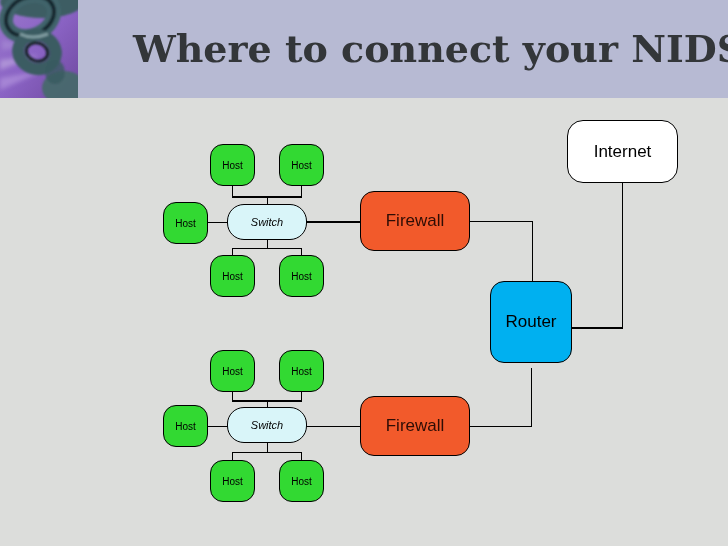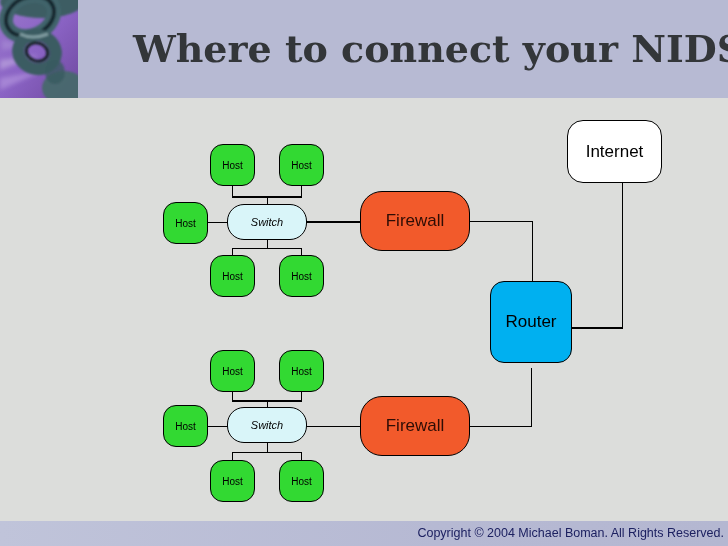--- a/index.html
+++ b/index.html
@@ -46,29 +46,29 @@
   }
   .host{
     width:45px;height:42px;border-radius:13px;
     background:#32d932;font-size:10px;
   }
   .switch-box{
     width:80px;height:36px;border-radius:17px;
     background:#d9f5f9;font-size:11px;font-style:italic;
   }
   .firewall{
-    width:110px;height:60px;border-radius:22px;
+    width:110px;height:60px;border-radius:14px;
     background:#f25a2b;font-size:17px;color:#2e0d05;
   }
   .router{
     width:82px;height:82px;border-radius:14px;
     background:#00b0f0;font-size:17px;
   }
   .internet{
-    width:95px;height:63px;border-radius:16px;
+    width:111px;height:63px;border-radius:16px;
     background:#ffffff;font-size:17px;
   }
   
   .ln{position:absolute;background:#000;}
   .h{height:1.5px;}
   .v{width:1.5px;}
 </style>
 </head>
 <body>
 
@@ -157,17 +157,14 @@
     <div class="node host" style="left:210px;top:350px">Host</div>
     <div class="node host" style="left:279px;top:350px">Host</div>
     <div class="node host" style="left:163px;top:405px">Host</div>
     <div class="node switch-box" style="left:227px;top:407px">Switch</div>
     <div class="node host" style="left:210px;top:460px">Host</div>
     <div class="node host" style="left:279px;top:460px">Host</div>
     <div class="node firewall" style="left:360px;top:396px">Firewall</div>
 
   </div>
 
-  <div class="footer-bar">
-    <div class="copyright">Copyright © 2004 Michael Boman. All Rights Reserved.</div>
-  </div>
 
 </div>
 
 </body></html>

